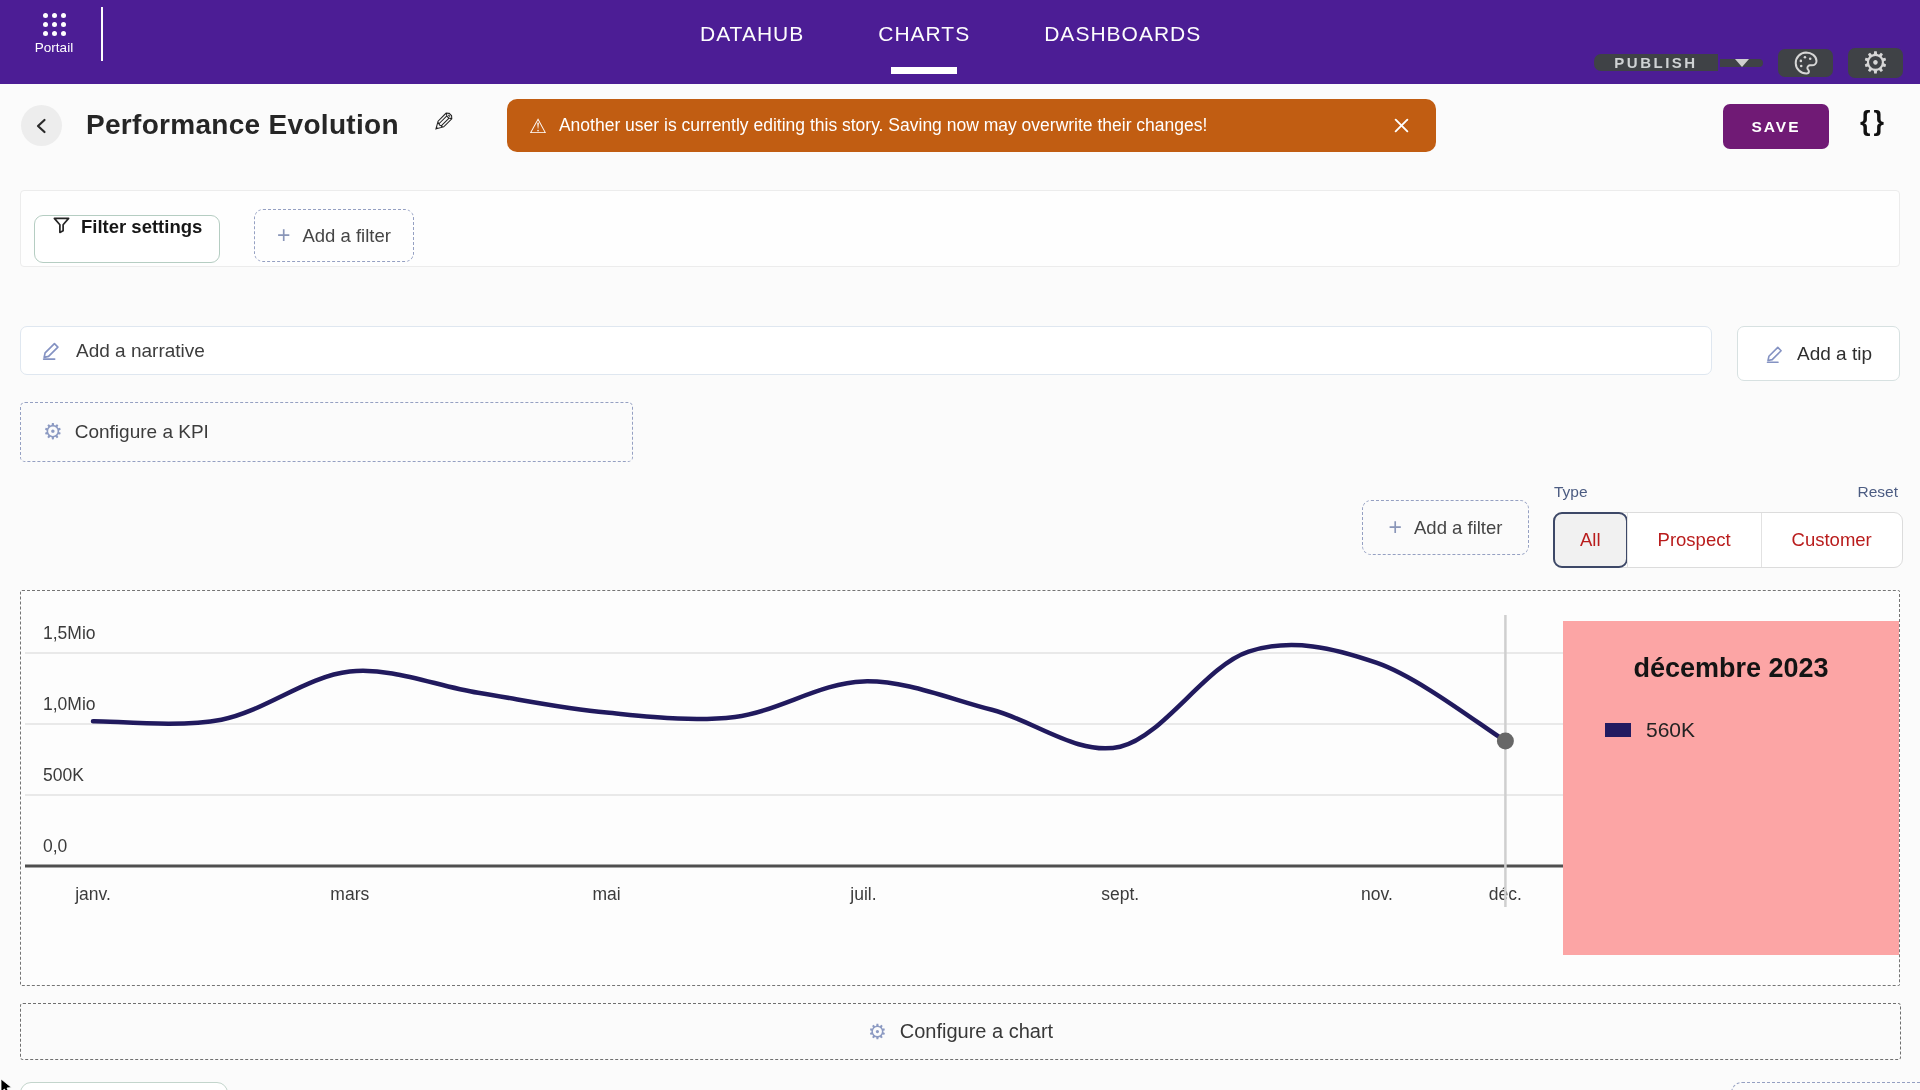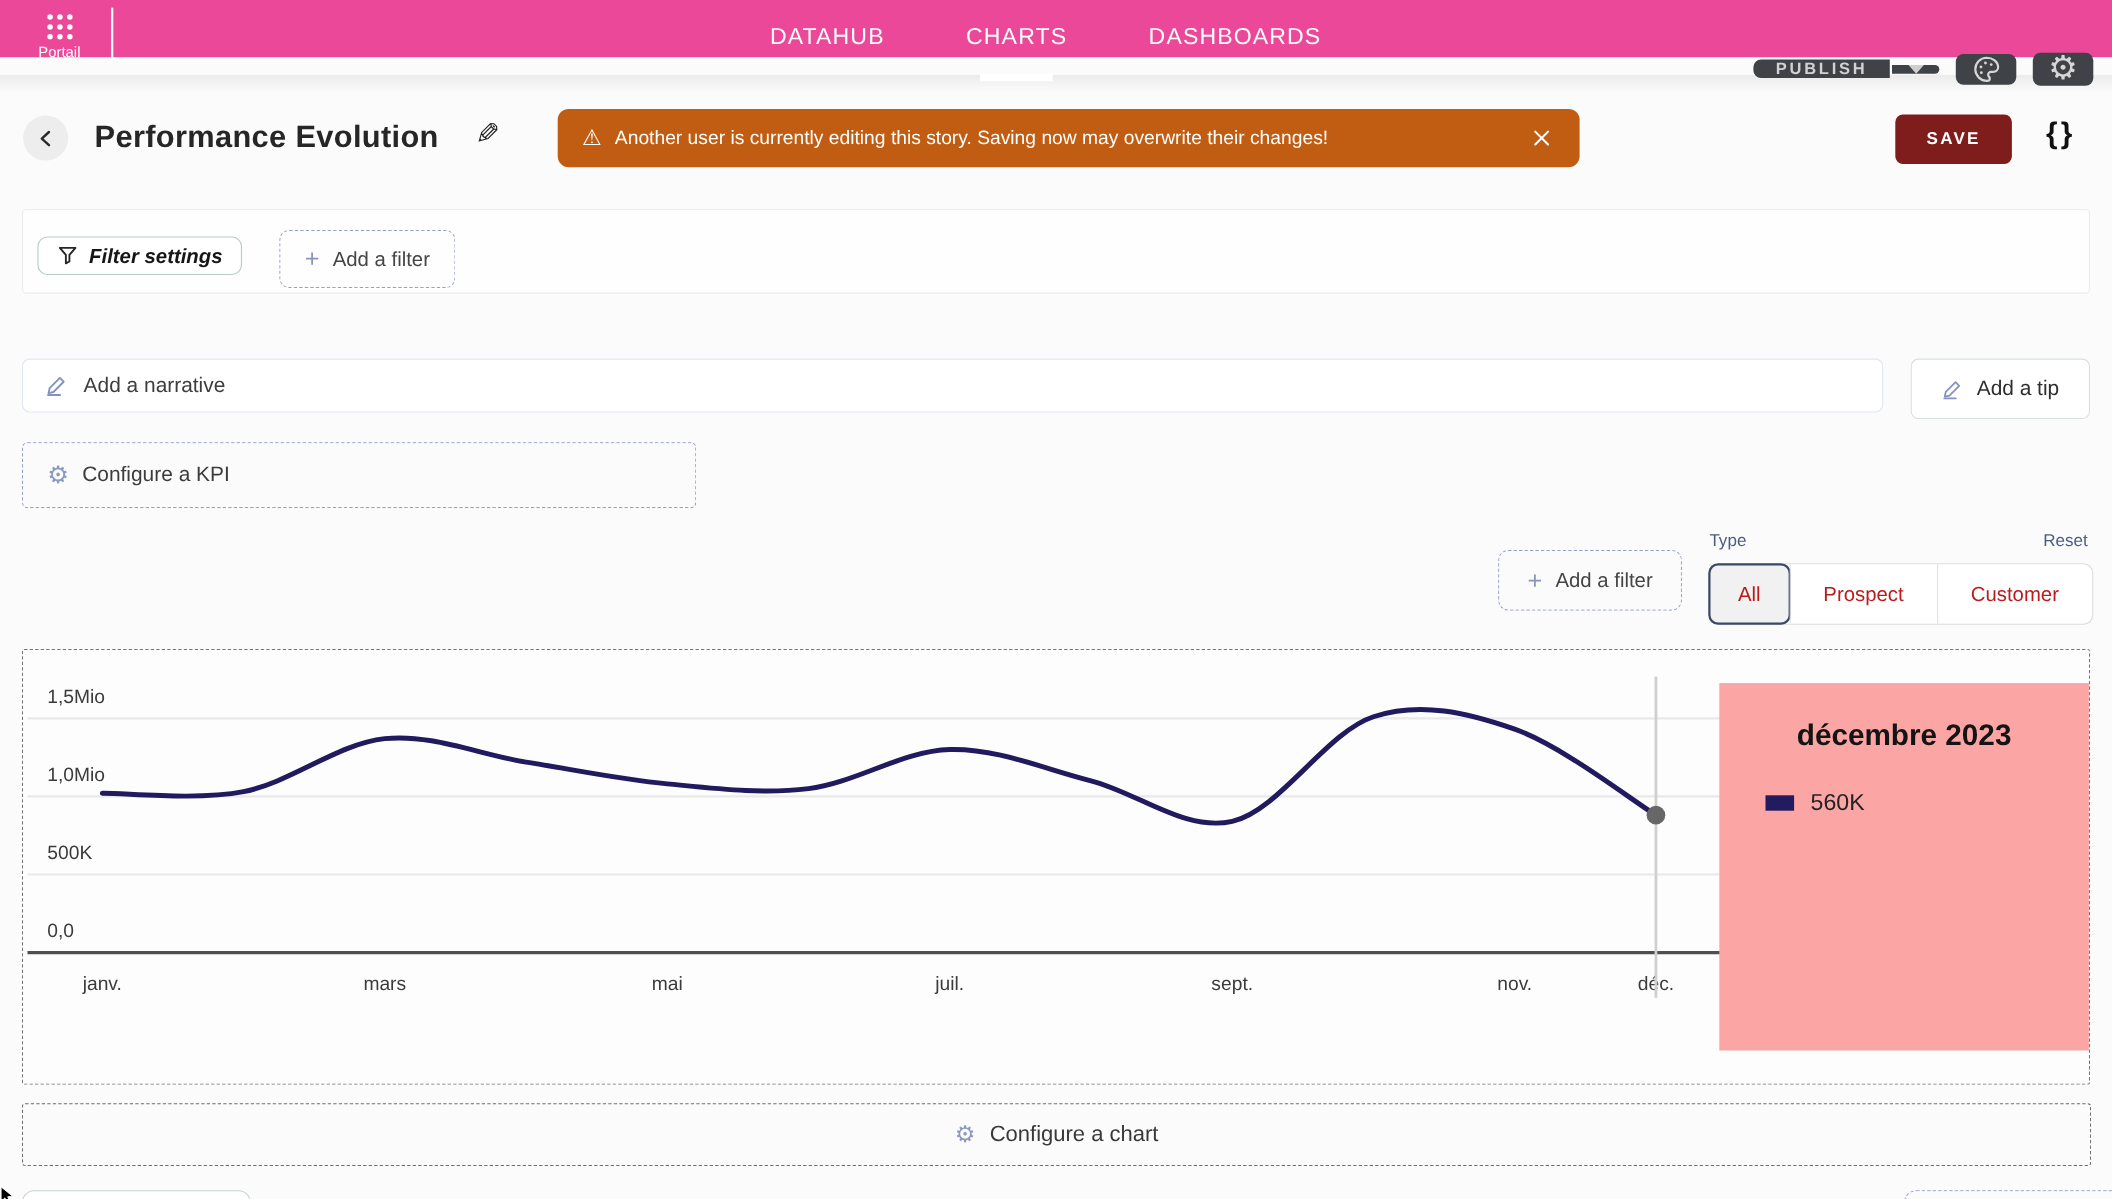--- a/index.html
+++ b/index.html
@@ -1,21 +1,21 @@
 <!DOCTYPE html>
 <html><head>
 <meta charset="utf-8">
 <style>
   * { margin:0; padding:0; box-sizing:border-box; }
   html,body { width:1920px; height:1090px; overflow:hidden; background:#fbfbfb;
     font-family:"Liberation Sans","DejaVu Sans",sans-serif; }
   .app { position:absolute; inset:0; width:1920px; height:1090px; }
 
   
-  .navbar { position:absolute; left:0; top:0; width:1920px; height:52px; background:#ec4899; z-index:30; }
+  .navbar { position:absolute; left:0; top:0; width:1920px; height:84px; background:#4c1d95; z-index:30; }
   .page-shade { position:absolute; left:0; top:68px; width:1920px; height:16px;
     background:linear-gradient(#ebebeb,#fbfbfb); }
   .brand { position:absolute; left:8px; top:0; width:92px; height:68px; display:flex;
     flex-direction:column; align-items:center; justify-content:center; gap:4px; cursor:pointer; }
   .brand-sep { position:absolute; left:101px; top:7px; width:2px; height:54px; background:#fdfdfd; }
   .dots-grid { display:grid; grid-template-columns:repeat(3,5px); grid-template-rows:repeat(3,5px); gap:4px; }
   .dots-grid i { width:5px; height:5px; border-radius:50%; background:#ffffff; }
   .brand-label { color:#ffffff; font-size:13.5px; }
   .nav-tabs { position:absolute; left:700px; top:0; height:68px; display:flex; align-items:center; gap:74px; }
   .nav-tab { position:relative; color:#fdfdfd; font-size:21px; letter-spacing:1px; height:68px;
@@ -38,31 +38,31 @@
     background:#ededed; border:none; display:flex; align-items:center; justify-content:center; cursor:pointer; }
   .page-title { position:absolute; left:86px; top:109px; font-size:28px; font-weight:700; color:#262626;
     letter-spacing:.3px; }
   .title-edit { position:absolute; left:432px; top:107px; font-size:27px; color:#1e1e1e;
     transform:scaleX(-1); cursor:pointer; }
   .warn-banner { position:absolute; left:507px; top:99px; width:929px; height:53px; background:#c15d12;
     border-radius:10px; display:flex; align-items:center; padding:0 22px; color:#ffffff; }
   .warn-icon { font-size:20px; margin-right:12px; }
   .warn-text { font-size:17.5px; flex:1; }
   .warn-close { background:none; border:none; cursor:pointer; display:flex; padding:4px; }
-  .save-btn { position:absolute; left:1723px; top:104px; width:106px; height:45px; background:#7f1d1d;
+  .save-btn { position:absolute; left:1723px; top:104px; width:106px; height:45px; background:#701a75;
     border:none; border-radius:7px; color:#ffffff; font-size:15.5px; font-weight:700; letter-spacing:2px; cursor:pointer; }
   .braces-btn { position:absolute; left:1860px; top:106px; background:none; border:none; font-size:27px;
     font-weight:700; color:#111; letter-spacing:3px; cursor:pointer; }
 
   
   .filter-card { position:absolute; left:20px; top:190px; width:1880px; height:77px; background:#fefefe;
     border:1px solid #ececec; border-radius:4px; }
-  .filter-settings { position:absolute; left:13px; top:24px; height:35px; display:flex; align-items:center;
+  .filter-settings { position:absolute; left:13px; top:24px; height:48px; display:flex; 
     gap:10px; padding:0 17px; background:#fff; border:1px solid #b5cdc2; border-radius:9px;
-    font-size:18.5px; font-weight:700; color:#161616; cursor:pointer;font-style:italic; }
+    font-size:18.5px; font-weight:700; color:#161616; cursor:pointer; }
   .dashed-btn { display:flex; align-items:center; gap:12px; background:transparent;
     border:1.5px dashed #95a0c2; border-radius:9px; color:#454545; font-size:18.5px; cursor:pointer; }
   .plus-glyph { color:#8a96b8; font-size:23px; font-weight:400; }
   .add-filter-top { position:absolute; left:233px; top:18px; height:53px; padding:0 22px; }
 
   
   .narrative-bar { position:absolute; left:20px; top:326px; width:1692px; height:49px; background:#fff;
     border:1px solid #dfe7f0; border-radius:7px; display:flex; align-items:center; gap:14px;
     padding:0 20px; font-size:19px; color:#3d3d3d; cursor:text; }
   .tip-btn { position:absolute; left:1737px; top:326px; width:163px; height:55px; background:#fff;

